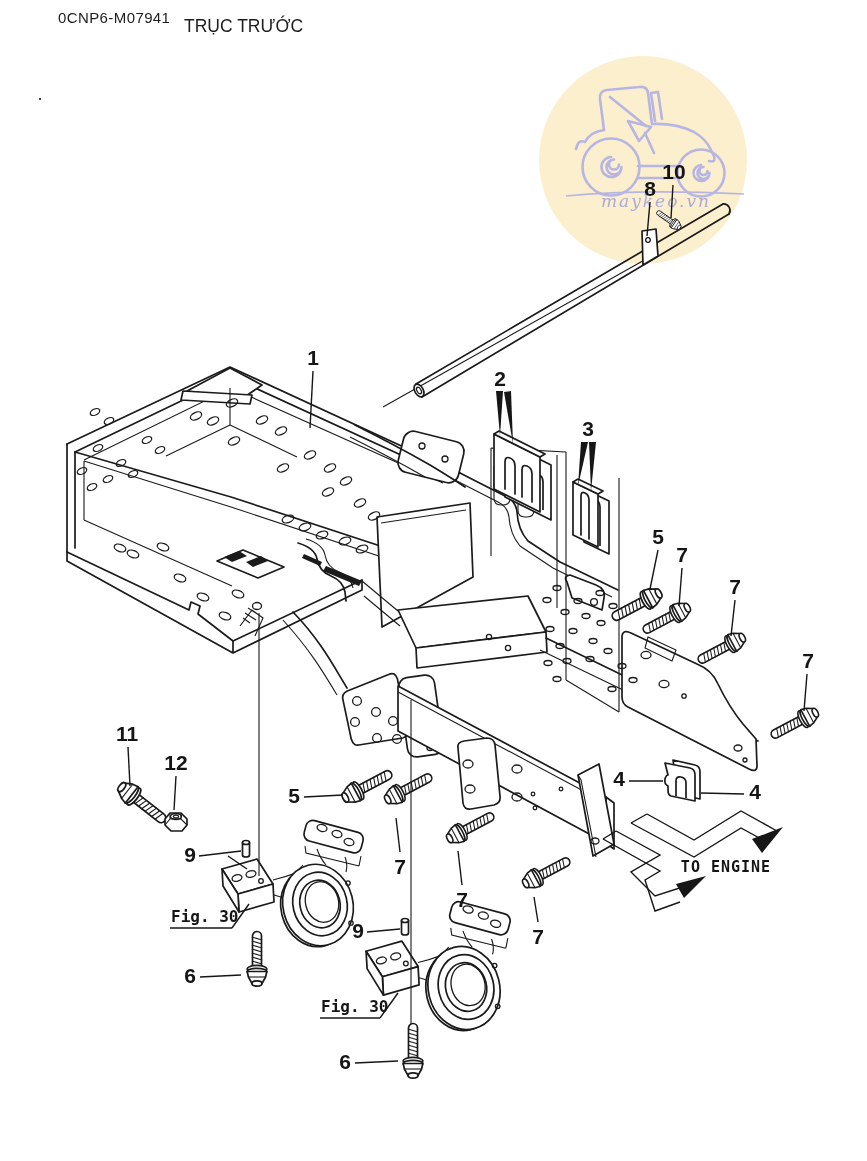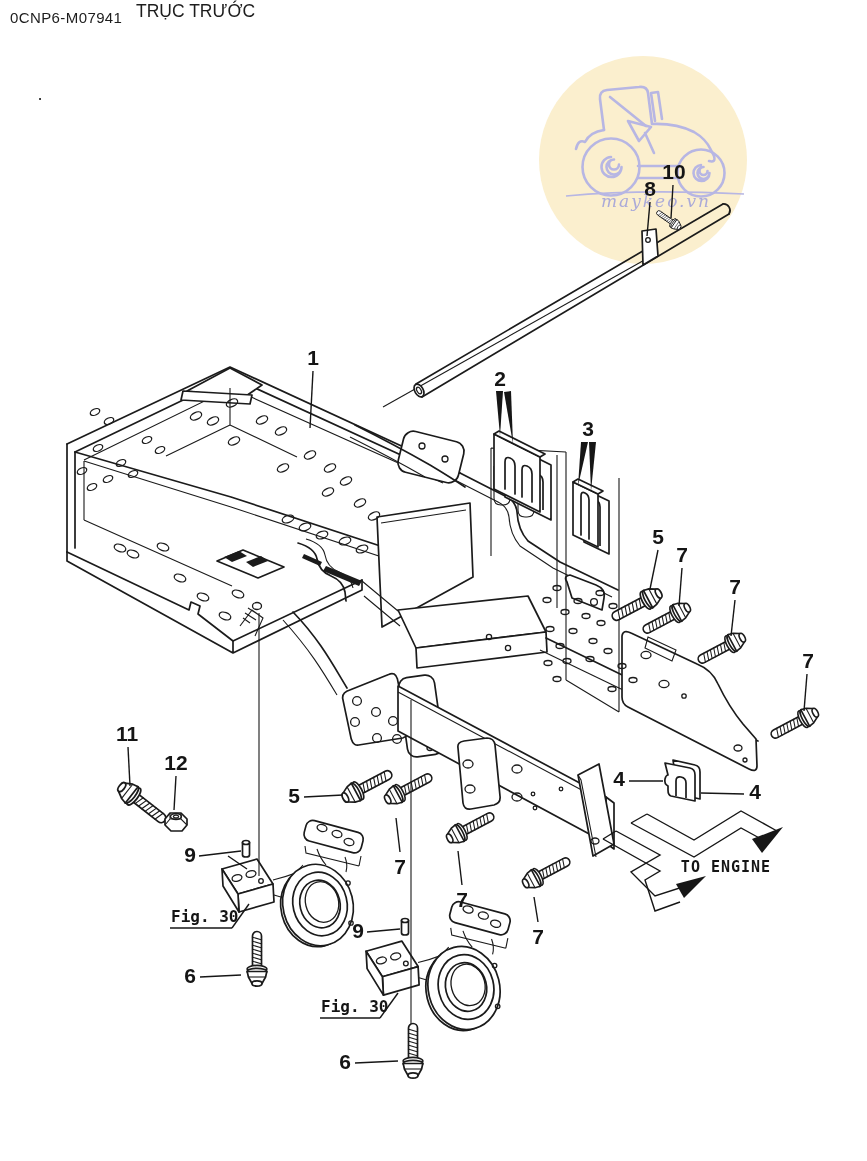--- a/index.html
+++ b/index.html
@@ -1,20 +1,20 @@
 <!DOCTYPE html>
 <html><head>
 <meta charset="utf-8">
 <style>
   html,body{margin:0;padding:0;background:#ffffff;}
   .page{position:relative;width:867px;height:1161px;background:#fff;overflow:hidden;
         font-family:"Liberation Sans",sans-serif;}
-  .hdr{position:absolute;color:#1d1d1d;}
+  .hdr{position:absolute;color:#1d1d1d;margin-left:48px;}
   #doc-code{left:10px;top:9px;font-size:15px;letter-spacing:.4px;}
-  #section-title{left:136px;top:1px;font-size:17.5px;text-align:right;}
+  #section-title{left:136px;top:16px;font-size:17.5px;text-align:right;}
   #fig-title{left:8px;top:31px;font-size:24px;white-space:pre;}
   svg{position:absolute;left:0;top:0;}
   
   .ln{fill:none;stroke:#1b1b1b;stroke-width:1.7;stroke-linecap:round;stroke-linejoin:round;}
   .lnw{fill:#ffffff;stroke:#1b1b1b;stroke-width:1.7;stroke-linejoin:round;}
   .thin{fill:none;stroke:#1b1b1b;stroke-width:1.1;}
   .hole{fill:none;stroke:#1b1b1b;stroke-width:1.3;}
   .dark{fill:#1b1b1b;stroke:none;}
   .leader{fill:none;stroke:#161616;stroke-width:1.4;}
   .wedge{fill:#161616;stroke:none;}

